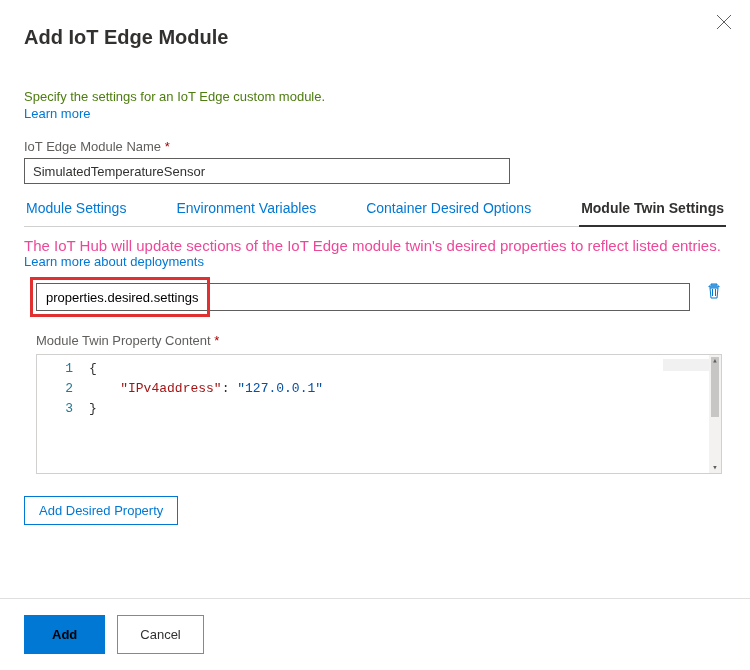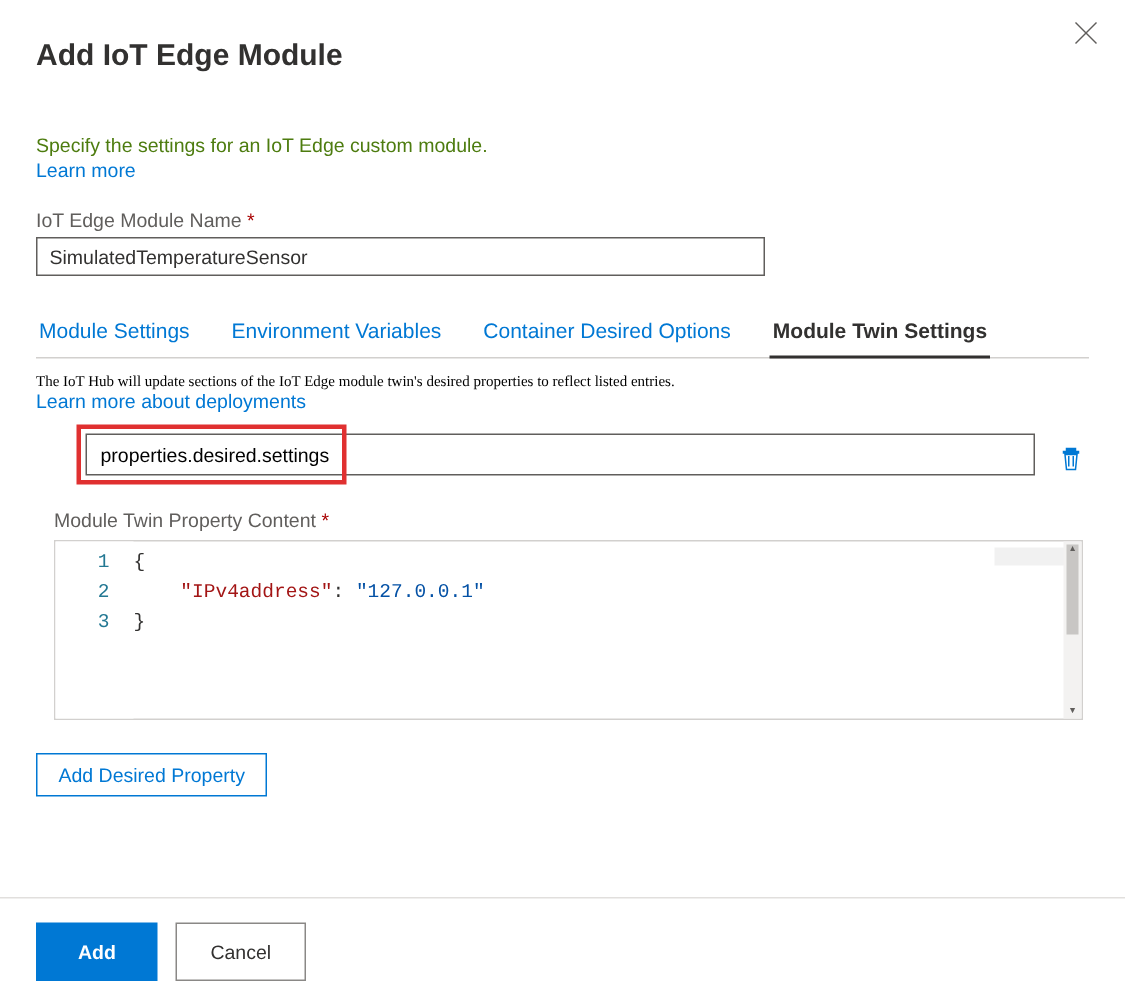--- a/index.html
+++ b/index.html
@@ -49,22 +49,23 @@
     height: 26px;
     border: 1px solid #605e5c;
     padding: 3px 8px;
     font-size: 13px;
     font-family: inherit;
     color: #323130;
   }
   .tabs {
     display: flex;
     gap: 24px;
-    margin-top: 20px;
+    margin-top: 8px;
     border-bottom: 1px solid #d2d0ce;
+    justify-content: space-between;
   }
   .tab {
     padding: 8px 2px 10px 2px;
     font-size: 14px;
     cursor: pointer;
     color: #0078d4;
     position: relative;
   }
   .tab.active {
     color: #323130;
@@ -72,30 +73,28 @@
   }
   .tab.active::after {
     content: "";
     position: absolute;
     left: 0; right: 0; bottom: -1px;
     height: 2px;
     background: #323130;
   }
   .help-text {
     margin-top: 10px;
-    color: #000000;
-    font-size: 10px;
-    font-family: Liberation Serif, serif;
+    color: #ec4899;
+    font-size: 15px;
   }
   .property-section { margin-top: 14px; padding-left: 12px; padding-right: 4px; }
   .prop-row {
     display: flex;
-    align-items: flex-end;
+    align-items: flex-start;
     gap: 16px;
-    margin-left: 21px;
   }
   .prop-input-wrap {
     flex: 1;
     position: relative;
   }
   .prop-input {
     width: 100%;
     height: 28px;
     border: 1px solid #605e5c;
     padding: 4px 9px;
@@ -174,21 +173,21 @@
     position: absolute;
     left: 0; right: 0; bottom: 0;
     border-top: 1px solid #e1dfdd;
     padding: 16px 24px;
     display: flex;
     gap: 12px;
     background: #fff;
   }
   .btn-primary {
     background: #0078d4;
-    color: #ffffff;
+    color: #000000;
     border: none;
     padding: 8px 28px;
     font-size: 13px;
     font-weight: 600;
     font-family: inherit;
     cursor: pointer;
   }
   .btn-secondary {
     background: #fff;
     color: #323130;

